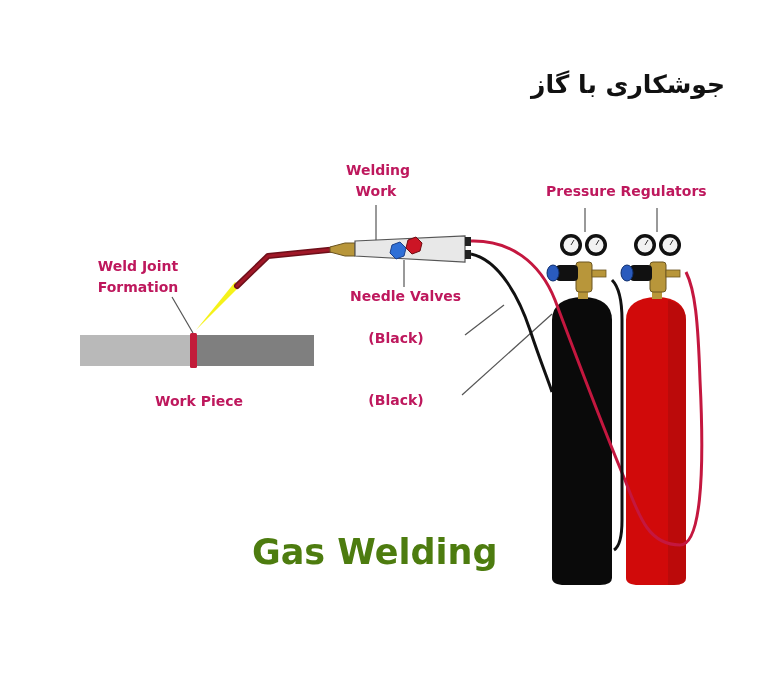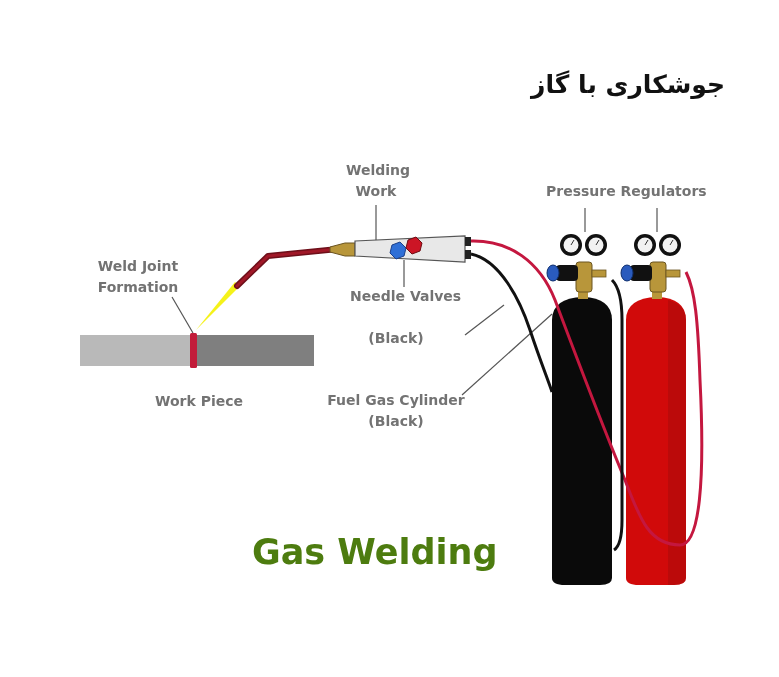--- a/index.html
+++ b/index.html
@@ -1,17 +1,17 @@
 <!DOCTYPE html>
 <html><head>
   <meta charset="utf-8">
   <style>
     html, body { margin: 0; padding: 0; background: #ffffff; }
     body { width: 779px; height: 677px; position: relative; overflow: hidden; font-family: "DejaVu Sans", sans-serif; }
-    .lbl { position: absolute; color: #737373; font-weight: bold; font-size: 14px; text-align: center; line-height: 21px; white-space: nowrap; font-family: "DejaVu Sans", sans-serif; }
+    .lbl { position: absolute; color: #be185d; font-weight: bold; font-size: 14px; text-align: center; line-height: 21px; white-space: nowrap; font-family: "DejaVu Sans", sans-serif; }
     .persian-title { position: absolute; left: 520px; top: 50px; width: 205px; text-align: right; font-size: 25px; font-weight: bold; color: #111; direction: rtl; font-family: "DejaVu Sans", sans-serif; margin-top: 20px; }
     .main-title { position: absolute; left: 252px; top: 532px; font-size: 35px; font-weight: bold; color: #4d7c0f; letter-spacing: 0px; font-family: "DejaVu Sans", sans-serif; }
     svg#diagram { position: absolute; left: 0; top: 0; }
   </style>
 </head>
 <body>
 
 <div class="persian-title">جوشکاری با گاز</div>
 
 <svg id="diagram" width="779" height="677" viewBox="0 0 779 677">
@@ -98,18 +98,17 @@
 <div class="lbl" style="left:546px; top:181px;text-align:center;">Pressure Regulators</div>
 <div class="lbl" style="left:92px; top:256px; width:92px;">
   <div>Weld Joint</div>
   <div>Formation</div>
 </div>
 <div class="lbl" style="left:350px; top:286px;">Needle Valves</div>
 <div class="lbl" style="left:330px; top:328px; width:132px;">
   <div>(Black)</div>
 </div>
 <div class="lbl" style="left:326px; top:390px; width:140px;">
-  <div>Fuel Gas Cylinder</div>
   <div>(Black)</div>
 </div>
 <div class="lbl" style="left:155px; top:391px;">Work Piece</div>
 
 <div class="main-title">Gas Welding</div>
 
 </body></html>

